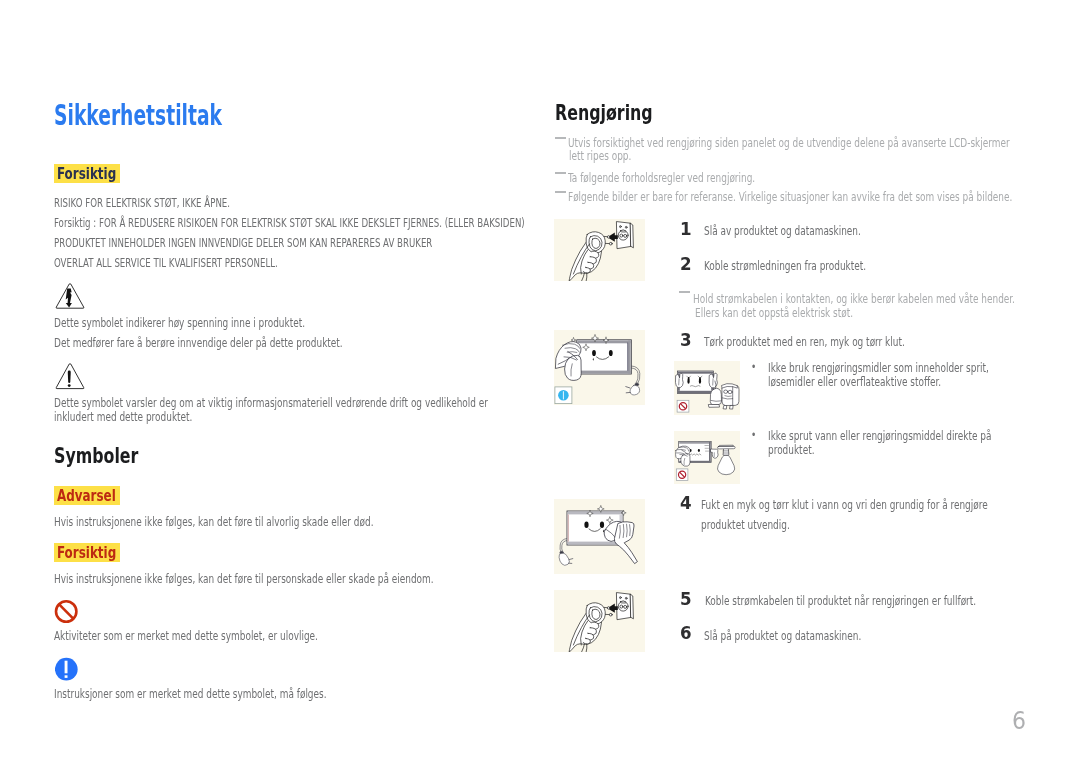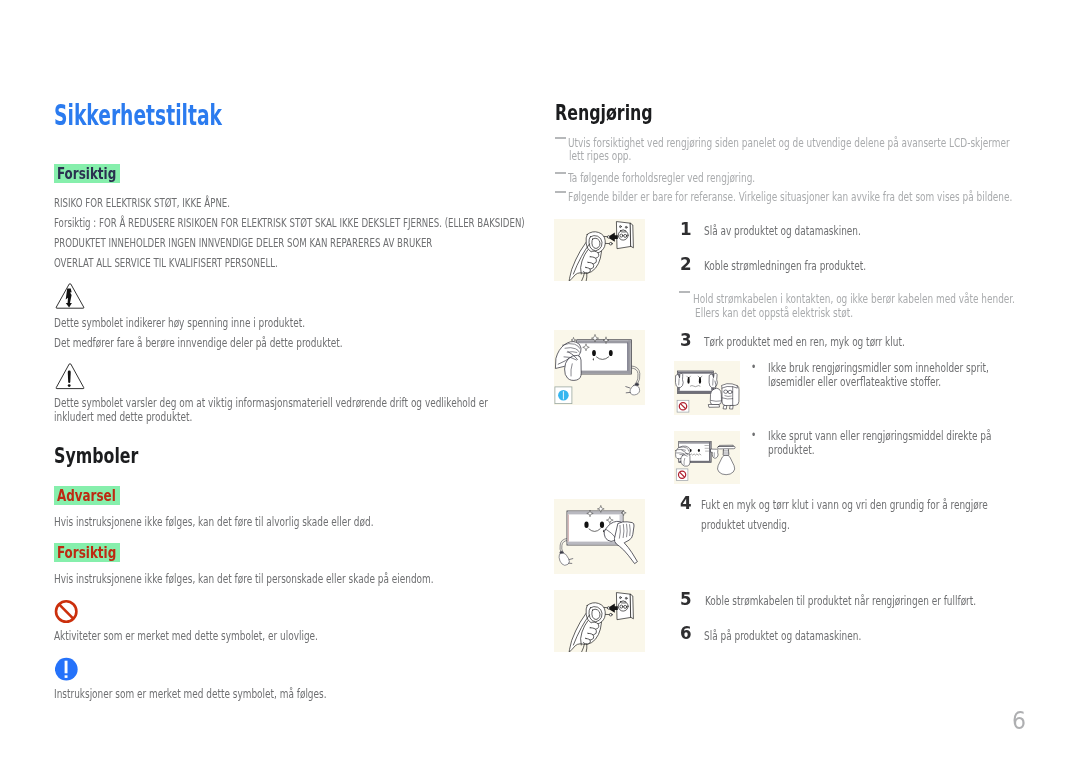--- a/index.html
+++ b/index.html
@@ -15,21 +15,21 @@
       transform:scaleX(0.795) translateZ(0);transform-origin:0 0;}
   .cnc{transform:scaleX(0.767) translateZ(0);}
 
   
   .h1-blue{font-size:28.8px;font-weight:bold;color:#2b7bef;line-height:28.8px;white-space:nowrap;
            transform:scaleX(0.722) translateZ(0);}
   .h1-dark{font-size:22px;font-weight:bold;color:#1b1c1e;line-height:22px;white-space:nowrap;
            transform:scaleX(0.80) translateZ(0);}
 
   
-  .badge{background:#86efac;}
+  .badge{background:#fde047;}
   .badge-label{position:absolute;left:3px;top:0;font-size:16.5px;font-weight:bold;
       line-height:16.5px;white-space:nowrap;display:block;
       font-family:"DejaVu Sans", sans-serif;font-stretch:condensed;
       transform:scaleX(0.804) translateZ(0);transform-origin:0 0;}
   .badge-label.dark{color:#2a3150;}
   .badge-label.red{color:#bd2a12;}
 
   
   .body{font-size:12.5px;color:#6e6f71;line-height:20px;white-space:nowrap;}
   .caps{font-size:12.5px;color:#6e6f71;line-height:20px;white-space:nowrap;}

